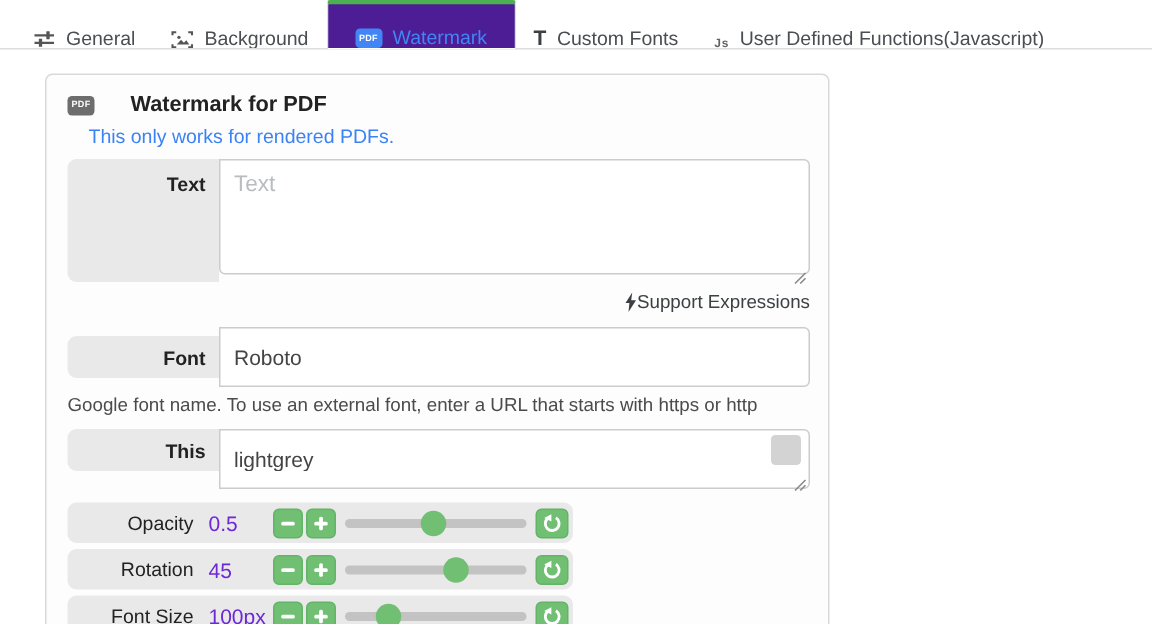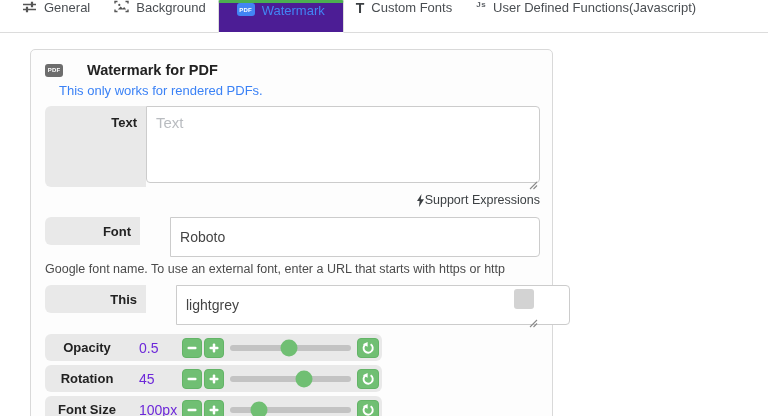--- a/index.html
+++ b/index.html
@@ -1,21 +1,21 @@
 <!DOCTYPE html>
 <html><head>
 <meta charset="utf-8">
 <style>
   * { margin:0; padding:0; box-sizing:border-box; }
   html,body { width:768px; height:416px; background:#fff; font-family:"Liberation Sans", sans-serif; color:#333; }
 
   
   .tabbar { position:relative; display:flex; align-items:stretch; height:33px; padding-left:10px; }
   .tabbar::after { content:""; position:absolute; left:0; right:0; bottom:0; height:1px; background:#dcdcdc; }
-  .tab { display:flex; align-items:flex-start; gap:7px; padding:0 12px; font-size:13px; color:#4a4e52; cursor:pointer; white-space:nowrap; }
+  .tab { display:flex; align-items:flex-end; gap:7px; padding:0 12px; font-size:13px; color:#4a4e52; cursor:pointer; white-space:nowrap; }
   .tab.active { position:relative; z-index:1; background:#4c1d95; border:1px solid #dcdcdc; border-top:3px solid #4caf50; border-bottom:1px solid #fff; border-radius:2px 2px 0 0; color:#4285f4; padding:0 18px; }
   .ticon { display:inline-flex; align-items:center; justify-content:center; }
   .t-glyph { font-weight:bold; font-size:14px; color:#3c4043; }
   .mini-glyph { font-weight:bold; font-size:8px; color:#5f6368; letter-spacing:0.5px; }
   .pdfbadge { display:inline-flex; align-items:center; justify-content:center; width:18px; height:13px; border-radius:3px; background:#4285f4; color:#fff; font-size:6px; font-weight:bold; letter-spacing:0.2px; }
   .pdfbadge.gray { background:#6d6d6d; }
 
   
   .panel { width:523px; margin:16px 0 0 30px; background:#fdfdfd; border:1px solid #d9d9d9; border-radius:5px; padding:12px 12px 8px 14px; }
   .panel-title { display:flex; align-items:center; gap:24px; font-size:14.5px; font-weight:bold; color:#222; }
@@ -26,31 +26,31 @@
   .addon.top { padding-top:9px; }
   .addon.mid { display:flex; align-items:center; justify-content:flex-end; height:28px; }
 
   .textarea-wrap { position:relative; width:394px; }
   textarea.txt { width:100%; height:77px; border:1px solid #ccc; border-radius:0 4px 4px 4px; padding:7px 9px; font-size:15px; font-family:inherit; color:#333; resize:none; background:#fff; outline:none; }
   ::placeholder { color:#b9bcc0; }
   .resize-handle { position:absolute; right:2px; bottom:2px; width:9px; height:9px; cursor:nwse-resize; }
 
   .expr-row { width:495px; margin-top:6px; display:flex; justify-content:flex-end; align-items:center; gap:0; font-size:12.5px; color:#3c4043; }
 
-  .input { width:394px; height:40px; border:1px solid #ccc; border-radius:0 4px 4px 0; padding:16px 9px; font-size:14px; color:#444; font-family:inherit; background:#fff; outline:none;margin-left:30px; }
+  .input { width:394px; height:40px; border:1px solid #ccc; border-radius:0 4px 4px 0; padding:16px 9px; font-size:14px; color:#444; font-family:inherit; background:#fff; outline:none; }
   .help-text { margin-top:5px; font-size:12.5px; color:#4b4b4b; }
-  .row-font { margin-top:10px; }
+  .row-font { margin-top:10px;align-items:center; }
   .row-color { margin-top:9px; }
   .color-wrap { position:relative; width:394px; }
   .color-swatch { position:absolute; top:4px; right:6px; width:20px; height:20px; border-radius:3px; cursor:pointer; }
 
   
   .slider-row { width:337px; height:27px; background:#e9e9e9; border-radius:6px; display:flex; align-items:center; margin-top:4px; }
   .slider-row.first { margin-top:9px; }
-  .s-label { width:84px; text-align:center; font-weight:bold; font-size:13px; color:#222; }
+  .s-label { width:84px; text-align:right; font-weight:normal; font-size:13px; color:#222; }
   .s-value { margin-left:10px; width:43px; font-size:14px; color:#6d28d9; }
   .s-btn { width:20px; height:20px; border-radius:4px; background:#70bf73; border:1px solid #63b467; display:flex; align-items:center; justify-content:center; margin-right:2px; cursor:pointer; }
   .s-track { position:relative; width:121px; height:6px; background:#c3c3c3; border-radius:3px; margin-left:4px; cursor:pointer; }
   .s-handle { position:absolute; top:50%; transform:translate(-50%,-50%); width:17px; height:17px; border-radius:50%; background:#70bf73; cursor:grab; }
   .s-reset { margin-left:auto; margin-right:3px; width:22px; height:20px; border-radius:4px; background:#70bf73; border:1px solid #63b467; display:flex; align-items:center; justify-content:center; cursor:pointer; }
 </style>
 </head>
 <body>
 
 <div class="tabbar">

